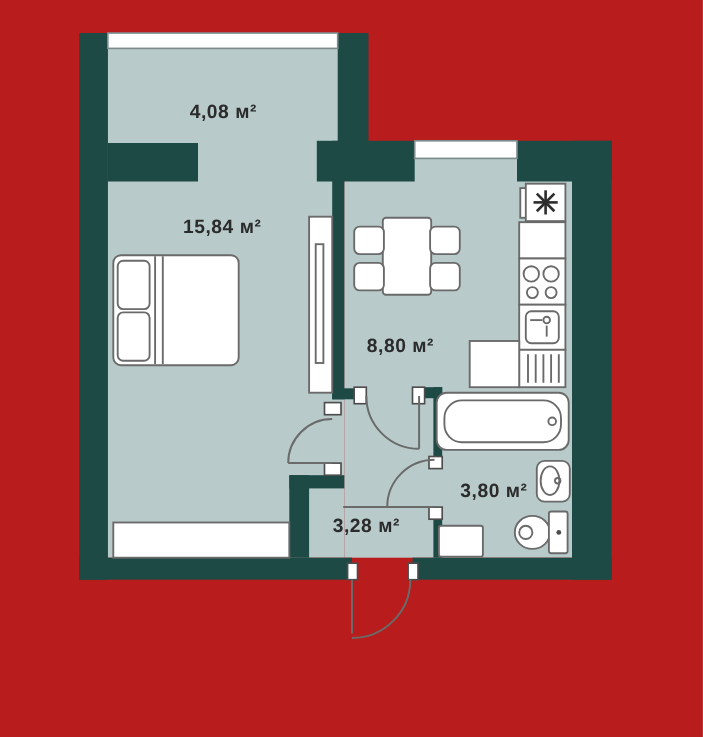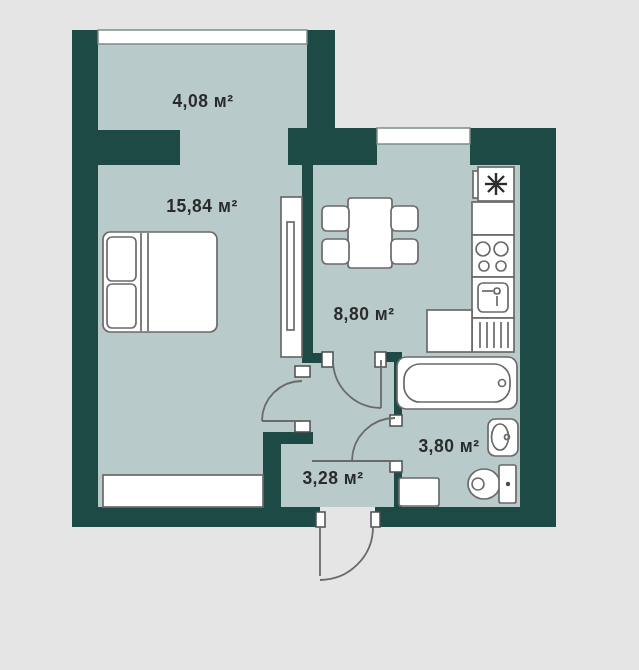--- a/index.html
+++ b/index.html
@@ -1,20 +1,20 @@
 <!DOCTYPE html>
 <html><head>
 <meta charset="utf-8">
 <style>
   html, body { margin: 0; padding: 0; background: #ffffff; }
   .stage {
     position: relative;
     width: 639px;
     height: 670px;
-    background: #e5e5e5;
+    background: #b91c1c;
     overflow: hidden;
     font-family: "Liberation Sans", sans-serif;
   }
   svg text {
     font-family: "Liberation Sans", "DejaVu Sans", sans-serif;
     font-weight: 700;
     font-size: 17.5px;
     letter-spacing: 0.5px;
   }
 </style>

